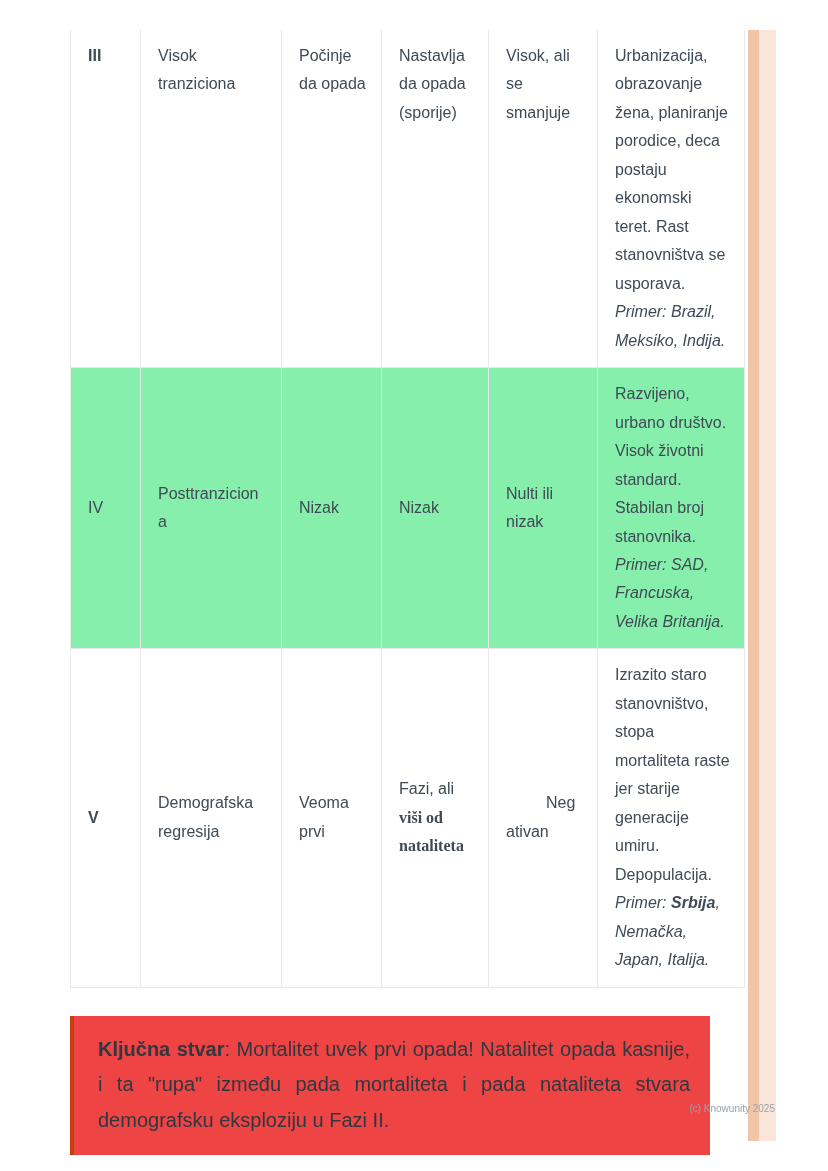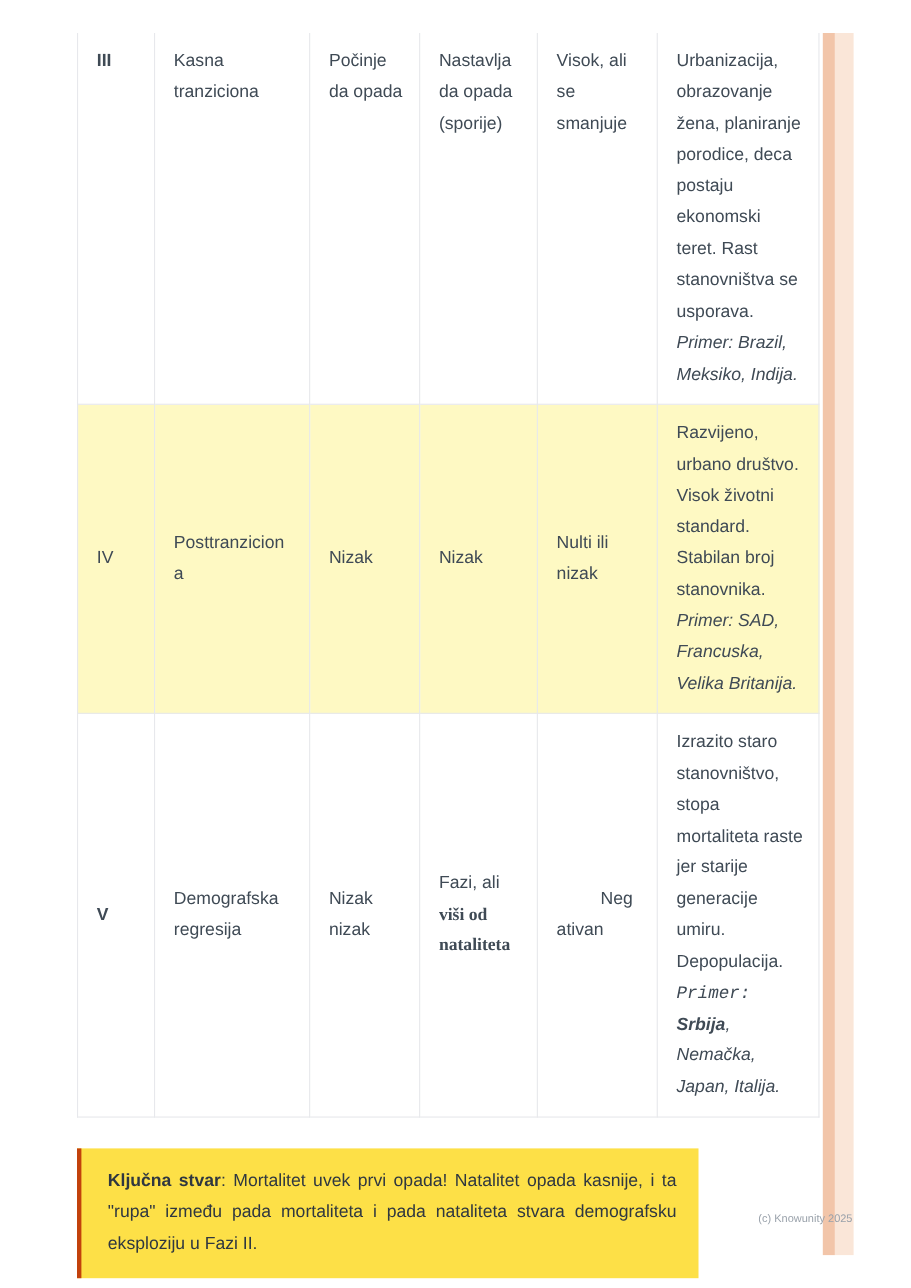--- a/index.html
+++ b/index.html
@@ -13,32 +13,32 @@
   table.demo-table td {
     border:1px solid #e7e8ec;
     vertical-align:middle;
     padding:12px 14px 12px 17px;
     font-size:16px;
     line-height:1.78;
     color:#3f4a55;
     word-wrap:break-word;
   }
   tr.row-top td { vertical-align:top; border-top:none; }
-  tr.row-alt td { background:#fef9c3; }
+  tr.row-alt td { background:#86efac; }
   tr.r1 { height:295px; }
   tr.r2 { height:258px; }
   tr.r3 { height:305px; }
 
   .callout {
     margin-top:28px;
-    width:565px;
-    background:#fde047;
+    width:640px;
+    background:#ef4444;
     border-left:4px solid #c2410c;
     padding:16px 20px 17px 24px;
-    font-size:16px;
+    font-size:20px;
     line-height:1.78;
     color:#2f3740;
     text-align:justify;
   }
 
   h2.section-heading {
     margin-top:26px;
     font-size:21.5px;
     font-weight:700;
     color:#f58a3c;
@@ -71,41 +71,41 @@
         <col style="width:70px">
         <col style="width:141px">
         <col style="width:100px">
         <col style="width:107px">
         <col style="width:109px">
         <col style="width:147px">
       </colgroup>
       <tbody>
         <tr class="r1 row-top">
           <td><span style="font-weight: 700;">III</span></td>
-          <td><span>Kasna tranziciona</span></td>
+          <td><span>Visok tranziciona</span></td>
           <td><span style="font-weight: 400;">Počinje da opada</span></td>
           <td><span>Nastavlja da opada (sporije)</span></td>
           <td><span>Visok, ali se smanjuje</span></td>
           <td><span>Urbanizacija, obrazovanje žena, planiranje porodice, deca postaju ekonomski teret. Rast stanovništva se usporava. </span><span style="font-style: italic;">Primer: Brazil, Meksiko, Indija.</span></td>
         </tr>
         <tr class="r2 row-alt">
           <td><span style="font-weight: 400;">IV</span></td>
           <td><span>Posttranziciona</span></td>
           <td><span>Nizak</span></td>
           <td><span>Nizak</span></td>
           <td><span>Nulti ili nizak</span></td>
           <td><span>Razvijeno, urbano društvo. Visok životni standard. Stabilan broj stanovnika. </span><span style="font-style: italic;">Primer: SAD, Francuska, Velika Britanija.</span></td>
         </tr>
         <tr class="r3">
           <td><span style="font-weight: 700;">V</span></td>
           <td><span>Demografska regresija</span></td>
-          <td><span>Nizak nizak</span></td>
+          <td><span>Veoma prvi</span></td>
           <td><span>Fazi, ali </span><span style="font-weight: 700; font-family: Liberation Serif, serif;">viši od nataliteta</span></td>
           <td><span style="font-weight: 400; margin-left: 40px;">Negativan</span></td>
-          <td><span>Izrazito staro stanovništvo, stopa mortaliteta raste jer starije generacije umiru. Depopulacija. </span><span style="font-style: italic; font-family: Liberation Mono, monospace;">Primer: </span><span style="font-weight: 700; font-style: italic;">Srbija</span><span style="font-style: italic;">, Nemačka, Japan, Italija.</span></td>
+          <td><span>Izrazito staro stanovništvo, stopa mortaliteta raste jer starije generacije umiru. Depopulacija. </span><span style="font-style: italic;">Primer: </span><span style="font-weight: 700; font-style: italic;">Srbija</span><span style="font-style: italic;">, Nemačka, Japan, Italija.</span></td>
         </tr>
       </tbody>
     </table>
 
     <div class="callout"><span style="font-weight: 700;">Ključna stvar</span><span>: Mortalitet uvek prvi opada! Natalitet opada kasnije, i ta "rupa" između pada mortaliteta i pada nataliteta stvara demografsku eksploziju u Fazi II.</span></div>
 
     <h2 class="section-heading">Struktura stanovništva</h2>
 
   </div>
 

